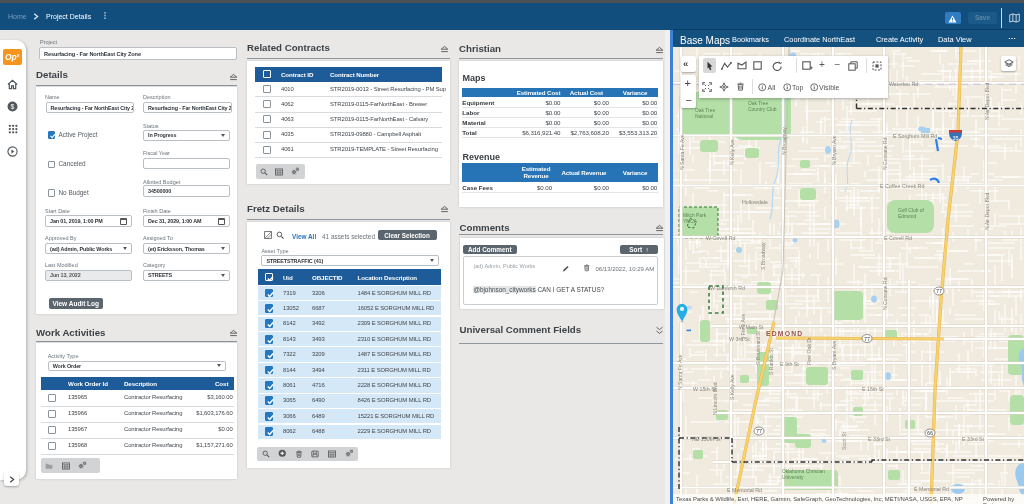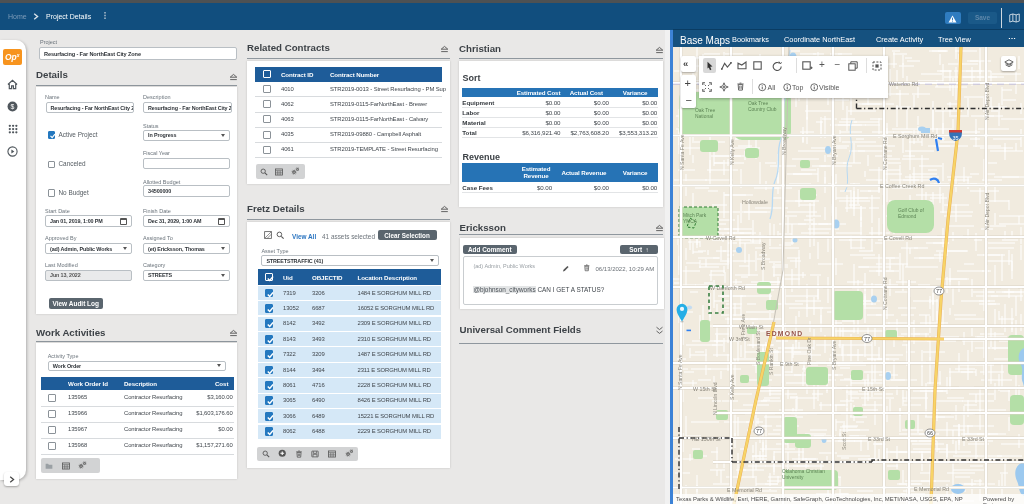--- a/index.html
+++ b/index.html
@@ -398,21 +398,21 @@
       <path d="M5.22 6.50 L6.37 6.86 M4.39 7.50 L4.95 8.57 M3.10 7.62 L2.74 8.77 M2.10 6.79 L1.03 7.35 M1.98 5.50 L0.83 5.14 M2.81 4.50 L2.25 3.43 M4.10 4.38 L4.46 3.23 M5.10 5.21 L6.17 4.65 " stroke="#555" stroke-width="0.9"></path>
       <path d="M8.75 3.03 L9.80 3.35 M8.21 3.67 L8.73 4.65 M7.37 3.75 L7.05 4.80 M6.73 3.21 L5.75 3.73 M6.65 2.37 L5.60 2.05 M7.19 1.73 L6.67 0.75 M8.03 1.65 L8.35 0.60 M8.67 2.19 L9.65 1.67 " stroke="#555" stroke-width="0.8"></path>
     </svg>
 <div class="ptitle" style="left:459px;top:43px">Christian</div>
 <svg class="abs" style="left:655px;top:46px" width="9" height="8" viewBox="0 0 9 8">
       <path d="M1.2 4.2 L4.5 1.4 L7.8 4.2 Z" fill="none" stroke="#555" stroke-width="0.9"></path>
       <path d="M1.2 6.6 H7.8" stroke="#555" stroke-width="0.9"></path>
     </svg>
 <div class="abs" style="left:459px;top:57.5px;width:204px;height:1px;background:#8f979e"></div>
 <div class="card" style="left:459px;top:61px;width:204px;height:145.5px"></div>
-<div class="abs" style="left:462.5px;top:72.5px;font-size:9px;font-weight:700;color:#3d4247">Sort</div>
+<div class="abs" style="left:462.5px;top:72.5px;font-size:9px;font-weight:700;color:#3d4247">Maps</div>
 <div class="abs" style="left:462.3px;top:87.7px;width:196px;height:9.1px;background:#2673b5"></div>
 <div class="wh" style="right:463.6px;top:89.1px;font-size:6.2px">Estimated Cost</div>
 <div class="wh" style="right:421px;top:89.1px;font-size:6.2px">Actual Cost</div>
 <div class="wh" style="right:376.6px;top:89.1px;font-size:6.2px">Variance</div>
 <div class="abs" style="left:462.3px;top:99.0px;font-size:6.2px;font-weight:700;color:#33383d">Equipment</div>
 <div class="cell" style="right:463.6px;top:99.0px;font-size:6.2px">$0.00</div>
 <div class="cell" style="right:415.20000000000005px;top:99.0px;font-size:6.2px">$0.00</div>
 <div class="cell" style="right:366.79999999999995px;top:99.0px;font-size:6.2px">$0.00</div>
 <div class="rowsep" style="left:462.3px;top:106.7px;width:196px;background:#e2e4e6"></div>
 <div class="abs" style="left:462.3px;top:109.1px;font-size:6.2px;font-weight:700;color:#33383d">Labor</div>
@@ -433,21 +433,21 @@
 <div class="abs" style="left:462.5px;top:151.5px;font-size:9px;font-weight:700;color:#3d4247">Revenue</div>
 <div class="abs" style="left:462.3px;top:162.6px;width:196px;height:19.3px;background:#2673b5"></div>
 <div class="wh" style="left:520px;top:164.5px;font-size:6.2px;text-align:center;width:32px">Estimated<br>Revenue</div>
 <div class="wh" style="left:561.4px;top:169.2px;font-size:6.2px">Actual Revenue</div>
 <div class="wh" style="right:376.6px;top:169.2px;font-size:6.2px">Variance</div>
 <div class="abs" style="left:462.3px;top:184.2px;font-size:6.2px;font-weight:700;color:#33383d">Case Fees</div>
 <div class="cell" style="right:472px;top:184.2px;font-size:6.2px">$0.00</div>
 <div class="cell" style="right:415.20000000000005px;top:184.2px;font-size:6.2px">$0.00</div>
 <div class="cell" style="right:366.79999999999995px;top:184.2px;font-size:6.2px">$0.00</div>
 <div class="rowsep" style="left:462.3px;top:191.8px;width:196px;background:#e2e4e6"></div>
-<div class="ptitle" style="left:459.5px;top:221.5px">Ericksson</div>
+<div class="ptitle" style="left:459.5px;top:221.5px">Comments</div>
 <svg class="abs" style="left:655px;top:224px" width="9" height="8" viewBox="0 0 9 8">
       <path d="M1.2 4.2 L4.5 1.4 L7.8 4.2 Z" fill="none" stroke="#555" stroke-width="0.9"></path>
       <path d="M1.2 6.6 H7.8" stroke="#555" stroke-width="0.9"></path>
     </svg>
 <div class="abs" style="left:459px;top:234.4px;width:204px;height:1px;background:#8f979e"></div>
 <div class="card" style="left:459.7px;top:237.7px;width:204px;height:71.5px"></div>
 <div class="btn" style="left:462.8px;top:245.4px;width:54px;height:9px;font-size:6.4px">Add Comment</div>
 <div class="btn" style="left:619.7px;top:245.4px;width:38.7px;height:9px;font-size:6.4px">Sort&nbsp;&nbsp;↑</div>
 <div class="abs" style="left:462.8px;top:256.3px;width:195.6px;height:49px;border:1px solid #c9cdd0;border-radius:2px;background:#fff"></div>
 <div class="lbl" style="left:473.4px;top:263.4px;font-size:5.5px;color:#9aa0a5">(ad) Admin, Public Works</div>
@@ -589,21 +589,21 @@
       <ellipse cx="9" cy="274.8" rx="2" ry="0.8" fill="rgba(0,0,0,0.2)"></ellipse>
       <path d="M9 274.5 C 5.5 268.5 3.6000000000000227 265.8 3.6000000000000227 262.2 a5.4 5.4 0 1 1 10.8 0 C 14.399999999999977 265.8 12.5 268.5 9 274.5 Z" fill="#25aee6"></path>
       <circle cx="9" cy="261.9" r="2.1" fill="#eaf6fd"></circle>
     </svg>
 <div class="abs" style="left:673px;top:29.2px;width:351px;height:0.8px;background:#0a3c63"></div>
 <div class="abs" style="left:673px;top:30px;width:351px;height:17px;background:#15517f"></div>
 <div class="abs" style="left:680px;top:34.5px;font-size:10px;color:#fff;font-weight:400">Base Maps</div>
 <div class="abs" style="left:732px;top:34.5px;font-size:7.4px;color:#fff;font-weight:400">Bookmarks</div>
 <div class="abs" style="left:784px;top:34.5px;font-size:7.4px;color:#fff;font-weight:400">Coordinate NorthEast</div>
 <div class="abs" style="left:876px;top:34.5px;font-size:7.4px;color:#fff;font-weight:400">Create Activity</div>
-<div class="abs" style="left:938px;top:34.5px;font-size:7.4px;color:#fff;font-weight:400">Tree View</div>
+<div class="abs" style="left:938px;top:34.5px;font-size:7.4px;color:#fff;font-weight:400">Data View</div>
 <div class="abs" style="left:1008px;top:31.5px;font-size:8px;color:#fff;font-weight:700">…</div>
 <div class="abs" style="left:680.5px;top:55.5px;width:15px;height:16.5px;background:#fff;border-radius:2px;box-shadow:0 1px 2px rgba(0,0,0,.3)"></div>
 <div class="abs" style="left:683px;top:58px;font-size:9.5px;color:#444;font-weight:700">«</div>
 <div class="abs" style="left:680.5px;top:74.8px;width:15px;height:33.5px;background:#fff;border-radius:2px;box-shadow:0 1px 2px rgba(0,0,0,.3)"></div>
 <div class="abs" style="left:684.5px;top:77px;font-size:11px;color:#444">+</div>
 <div class="abs" style="left:685.5px;top:93.5px;font-size:11px;color:#444">−</div>
 <div class="abs" style="left:699px;top:55.5px;width:189px;height:42.5px;background:#fff;box-shadow:0 1px 3px rgba(0,0,0,.3)"></div>
 <div class="abs" style="left:702.7px;top:58px;width:13.8px;height:15px;background:#d8d8d8;border-radius:2px"></div>
 <svg class="abs" style="left:706px;top:60.5px" width="8" height="10" viewBox="0 0 8 10">
       <path d="M1.5 0.8 L6.5 5.6 L4.2 5.8 L5.4 8.6 L4 9.2 L2.8 6.4 L1.5 7.6 Z" fill="#333"></path>

